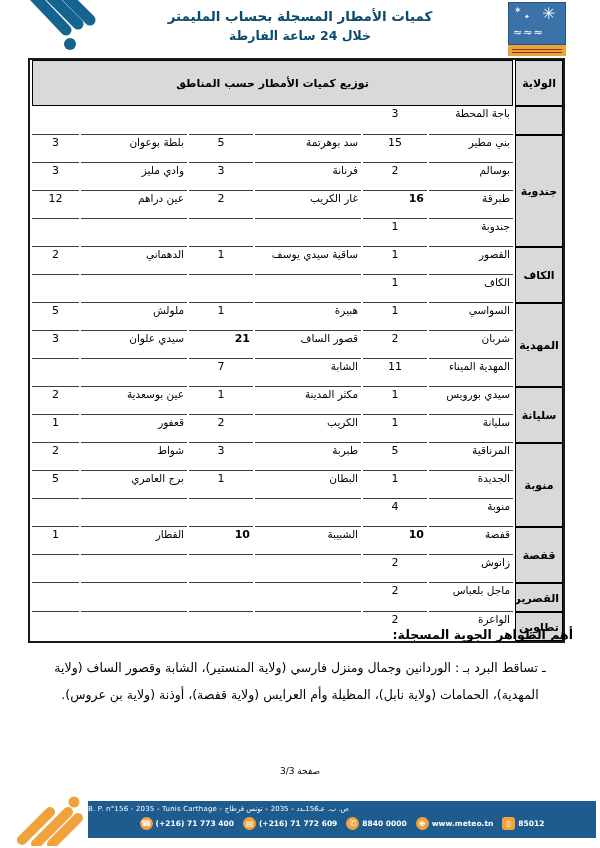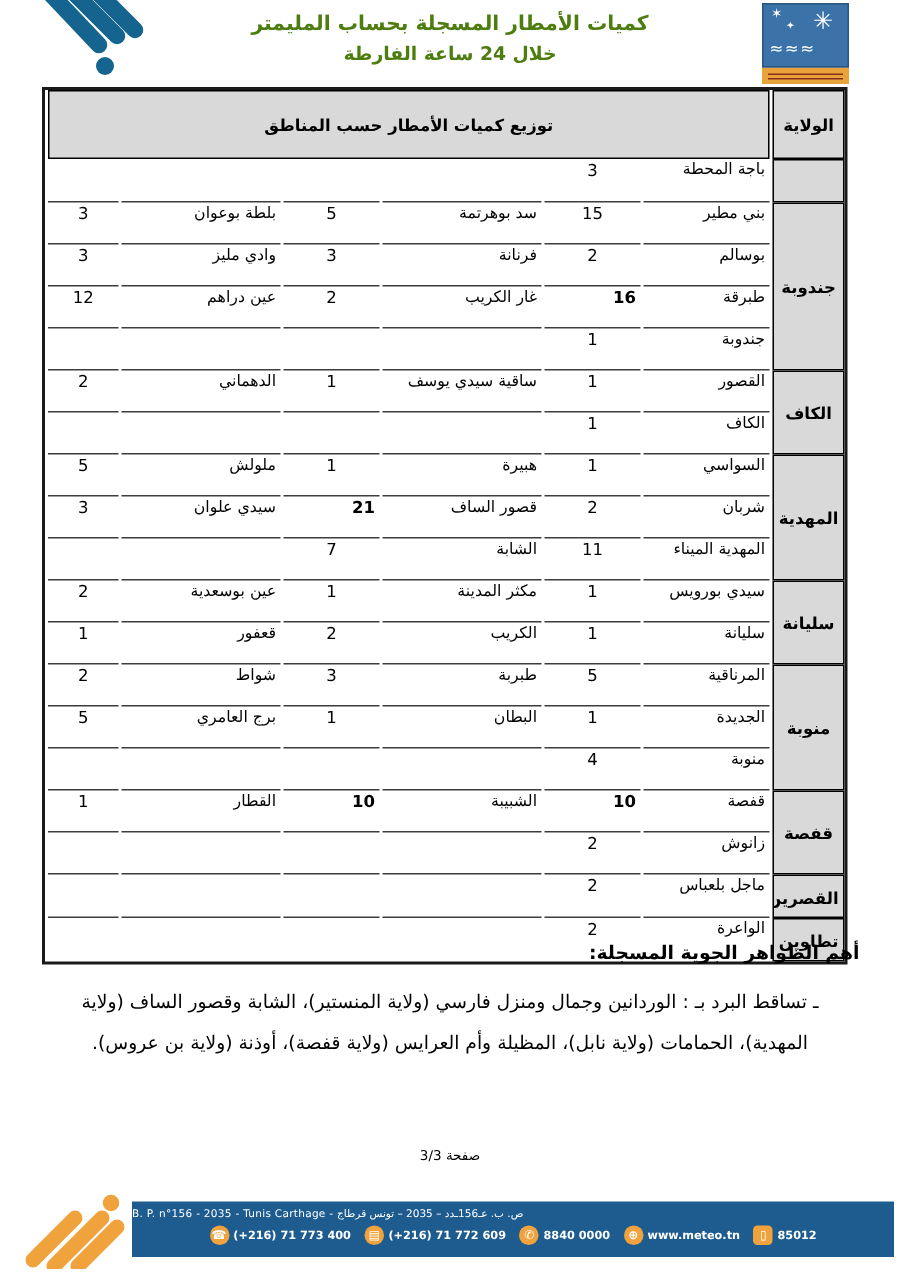--- a/index.html
+++ b/index.html
@@ -4,21 +4,21 @@
 <style>
   html,body{margin:0;padding:0;background:#fff;}
   .page{position:relative;width:600px;height:848px;background:#fff;overflow:hidden;
         font-family:"DejaVu Sans",sans-serif;color:#000;}
 
   
   .brand-stripes{position:absolute;left:6px;top:0;}
 
   
   .doc-title{position:absolute;top:8px;left:140px;width:320px;text-align:center;
-             color:#4d7c0f;font-weight:bold;direction:rtl;}
+             color:#0c4a6e;font-weight:bold;direction:rtl;}
   .doc-title .t1{font-size:13.5px;}
   .doc-title .t2{font-size:12.5px;margin-top:4px;}
 
   
   .inm-logo{position:absolute;left:508px;top:2px;width:58px;}
   .inm-box{position:relative;width:58px;height:43px;background:#3b72a8;border:1px solid #2a5580;box-sizing:border-box;}
   .inm-box span{position:absolute;color:#fff;line-height:1;}
   .g1{left:5px;top:3px;font-size:9px;}
   .g2{left:15px;top:11px;font-size:7px;}
   .g3{left:33px;top:3px;font-size:16px;}

